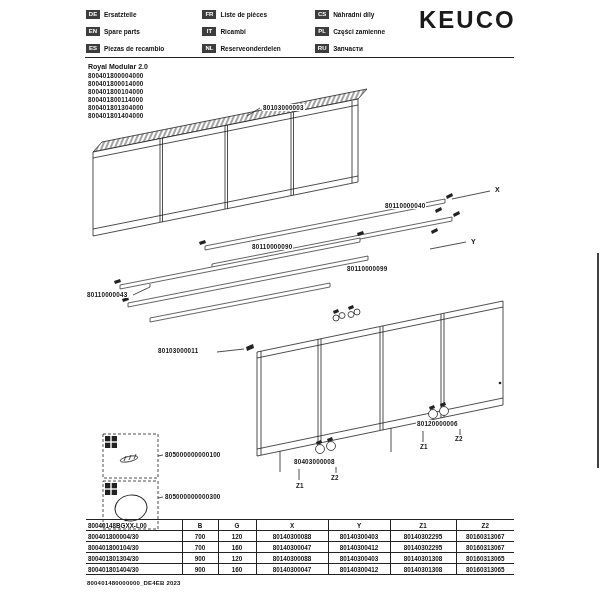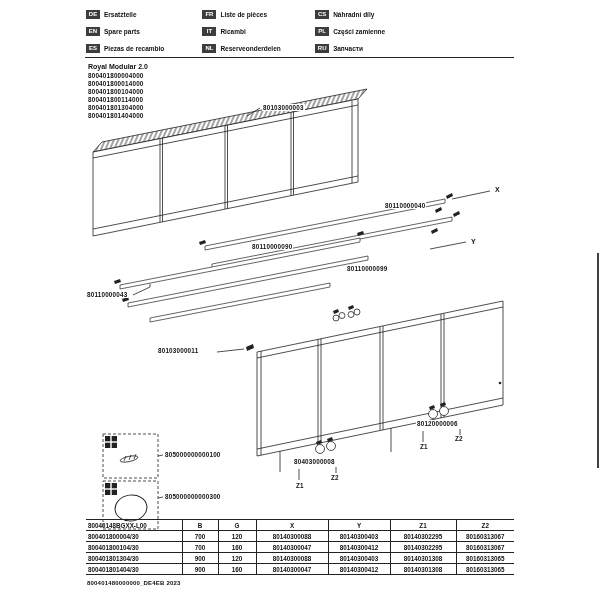--- a/index.html
+++ b/index.html
@@ -88,20 +88,21 @@
       <div class="lang-item">
         <span class="badge">PL</span>
         <span class="lang-label">Części zamienne</span>
       </div>
       <div class="lang-item">
         <span class="badge">RU</span>
         <span class="lang-label">Запчасти</span>
       </div>
     </div>
   </div>
+  <div class="logo">KEUCO</div>
   <div class="hdr-rule"></div>
 
   <div class="product">
     <div class="product-title">Royal Modular 2.0</div>
     <div class="product-numbers">
         <div>800401800004000</div>
         <div>800401800014000</div>
         <div>800401800104000</div>
         <div>800401800114000</div>
         <div>800401801304000</div>

